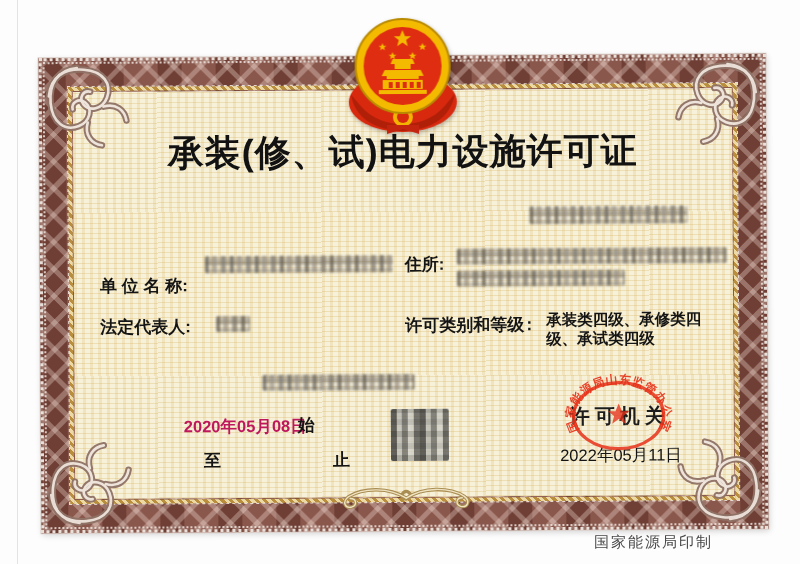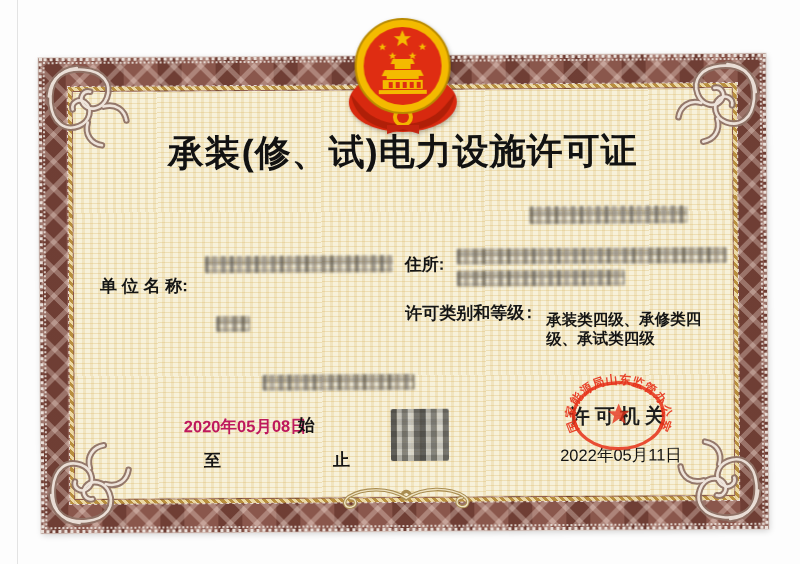--- a/index.html
+++ b/index.html
@@ -159,23 +159,24 @@
 
     <div class="mosaic" style="left:490px;top:151px;width:158px;height:18px;"></div>
 
     <div class="lbl" style="left:60px;top:199px;margin-top:18px;">单 位 名 称:</div>
     <div class="mosaic" style="left:165px;top:199px;width:188px;height:17px;"></div>
 
     <div class="lbl" style="left:365px;top:197px;">住所:</div>
     <div class="mosaic" style="left:417px;top:193px;width:270px;height:16px;"></div>
     <div class="mosaic" style="left:417px;top:215px;width:168px;height:16px;"></div>
 
+    <div class="lbl" style="left:60px;top:258px;">法定代表人:</div>
     <div class="mosaic" style="left:176px;top:259px;width:34px;height:16px;"></div>
 
-    <div class="lbl" style="left:365px;top:246px;font-family:Liberation Mono, monospace;">许可类别和等级:</div>
+    <div class="lbl" style="left:365px;top:258px;font-family:Liberation Mono, monospace;">许可类别和等级:</div>
     <div class="classval">
       <span style="display:block;">承装类四级、承修类四</span>
       <span style="display:block;">级、承试类四级</span>
     </div>
 
     <div class="mosaic" style="left:222px;top:318px;width:152px;height:16px;"></div>
 
     <div class="val" style="left:143px;top:359px;">2020年05月08日</div>
     <div class="lbl" style="left:257px;top:357px;">始</div>
 
@@ -191,13 +192,14 @@
           <path id="sealArc" d="M 18.9,60 A 44,32 0 1 1 95.1,60" fill="none"></path>
         </defs>
       <ellipse cx="57" cy="44" rx="45" ry="33" fill="none" stroke="#e63119" stroke-width="3.2" opacity="0.85"></ellipse>
       <text font-size="12" font-weight="bold" fill="#e63119" opacity="0.9" letter-spacing="0.5">
         <textPath href="#sealArc" startOffset="50%" text-anchor="middle">国家能源局山东监管办公室</textPath>
       </text>
       <use href="#star5" transform="translate(57,43) scale(1.25)" fill="#e63119" opacity="0.78"></use>
     </svg>
   </div>
 
+  <div class="printline">国家能源局印制</div>
 </div>
 
 </body></html>

